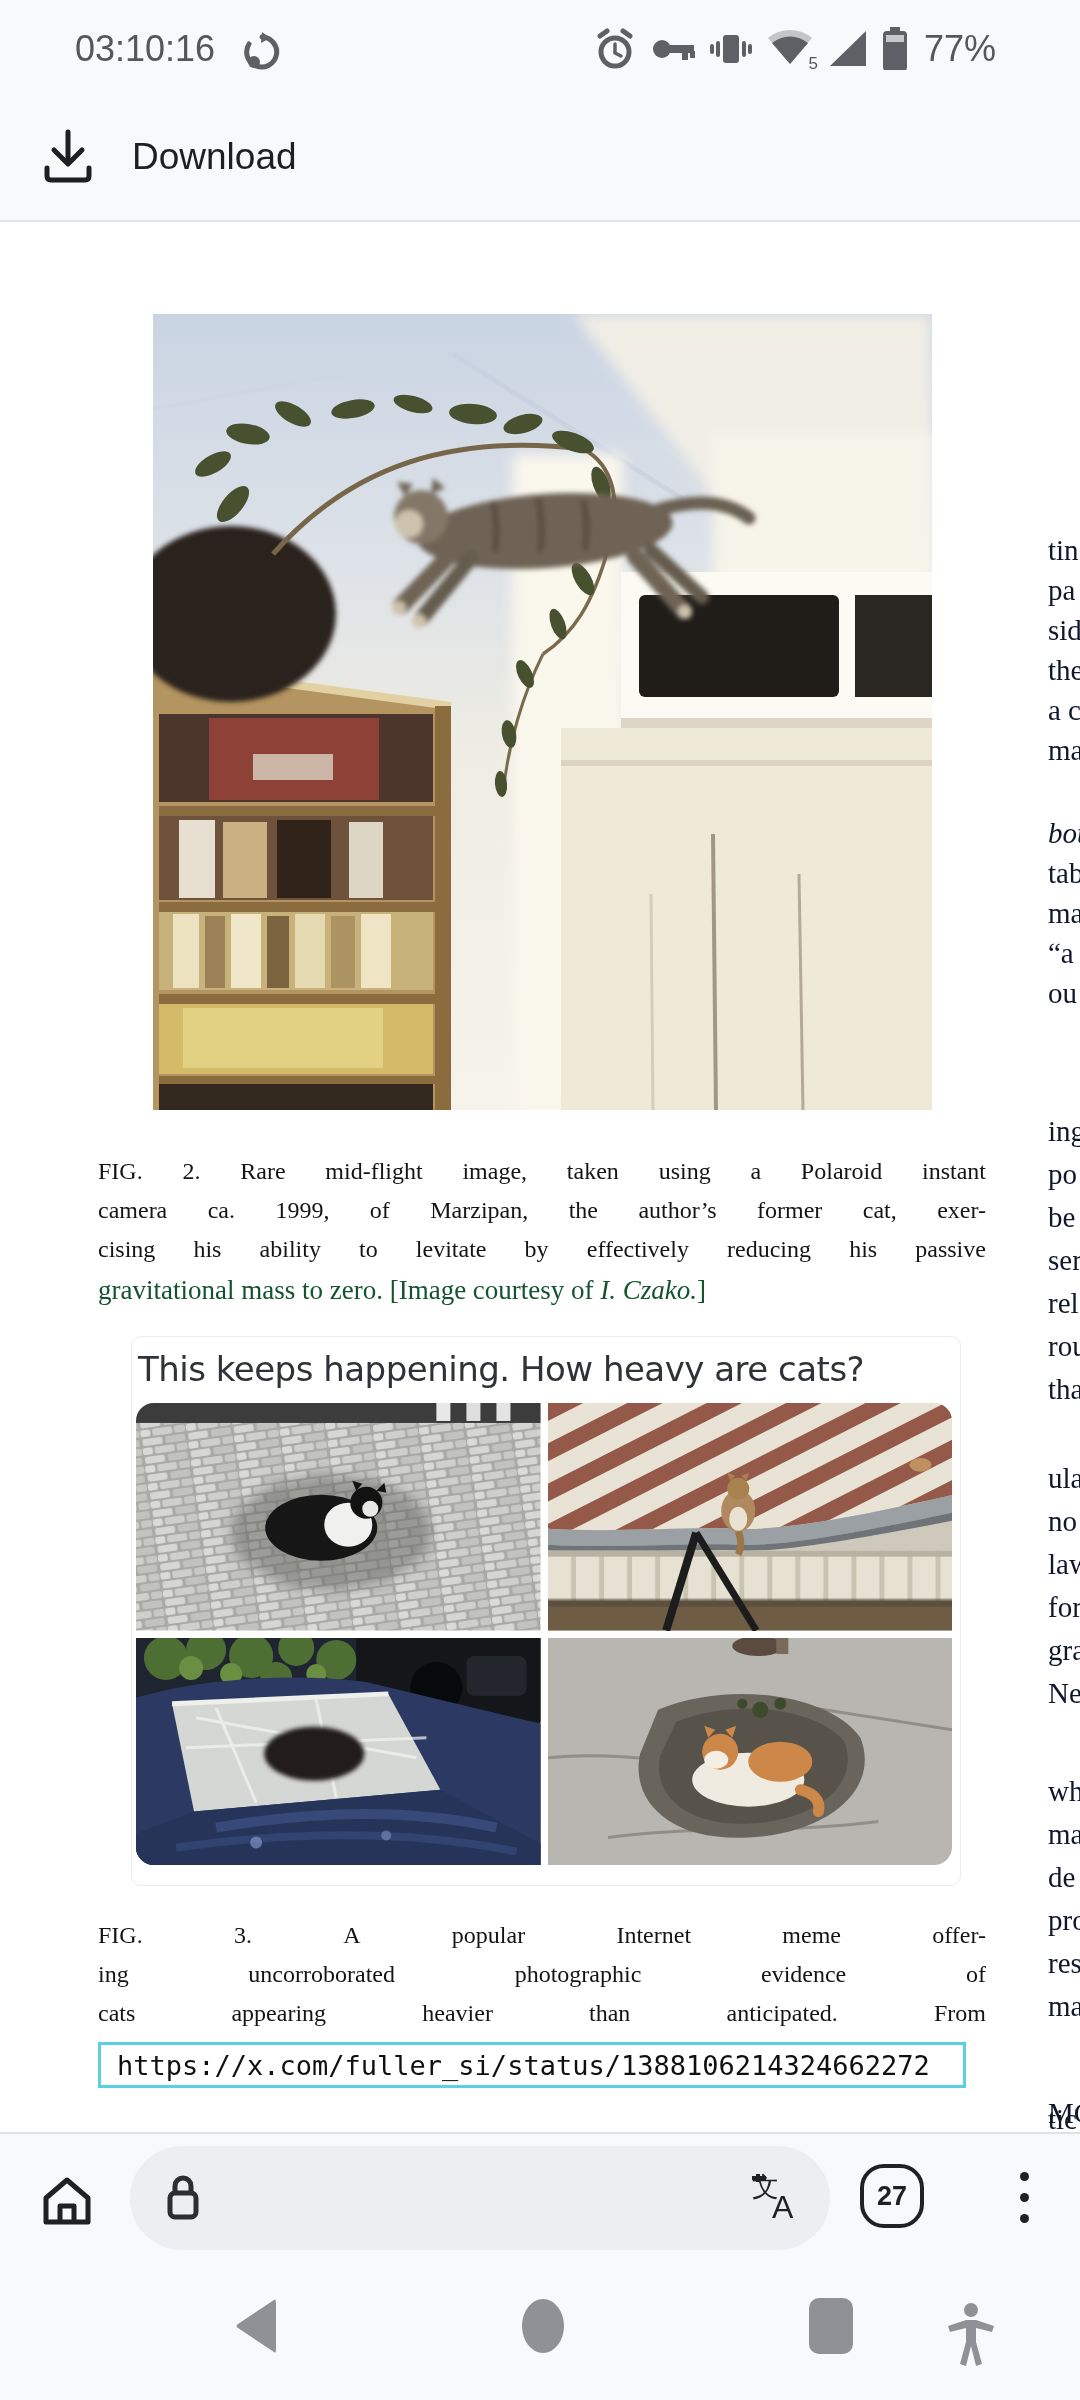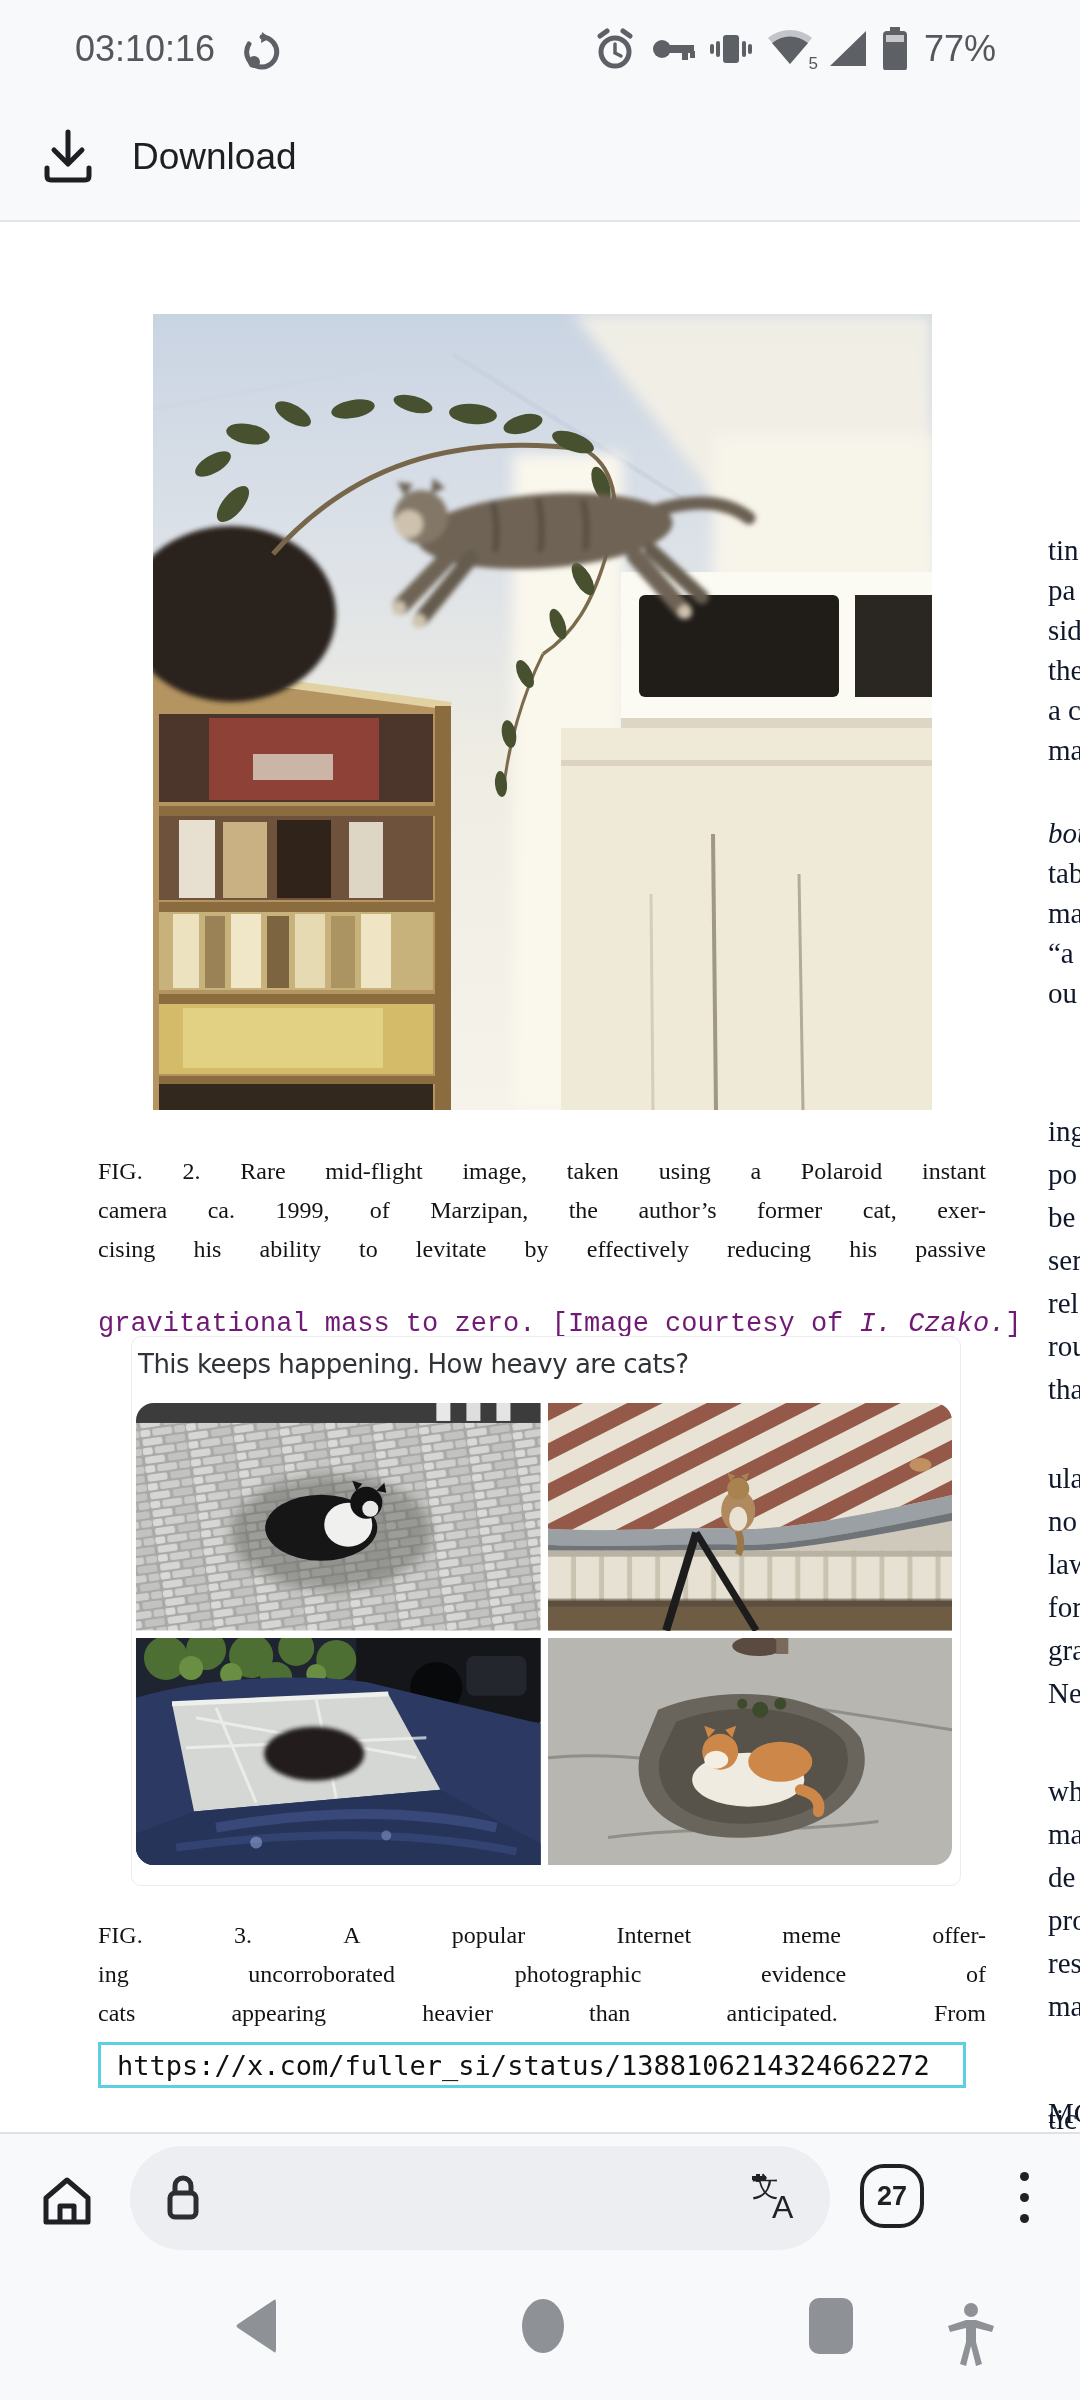--- a/index.html
+++ b/index.html
@@ -23,27 +23,27 @@
   .dl-label{font-size:37px;color:#1d1f23;}
 
   
   .pdf-area{position:absolute;left:0;top:222px;width:1080px;height:1910px;background:#ffffff;}
 
   .fig2-photo{position:absolute;left:153px;top:92px;width:779px;height:796px;overflow:hidden;}
   .caption{position:absolute;left:98px;width:888px;}
   .fig2-caption{top:936px;}
   .jline{display:flex;justify-content:space-between;height:39px;font-size:24px;
          font-family:"Liberation Serif",serif;color:#141414;white-space:nowrap;}
-  .cap-last{font-size:27px;height:39px;font-family:Liberation Mono, monospace;color:#701a75;white-space:nowrap;margin-top:34px;}
+  .cap-last{font-size:27px;height:39px;font-family:Liberation Serif, serif;color:#14532d;white-space:nowrap;}
   .cap-last .it{font-style:italic;}
 
   
   .tweet-card{position:absolute;left:131px;top:1114px;width:828px;height:548px;
               border:1px solid #ececec;border-radius:10px;background:#ffffff;}
-  .tweet-text{position:absolute;left:6px;top:12px;font-size:26px;color:#2f3337;
+  .tweet-text{position:absolute;left:6px;top:12px;font-size:34px;color:#2f3337;
               font-family:"DejaVu Sans",sans-serif;letter-spacing:-0.5px;}
   .tweet-grid{position:absolute;left:4px;top:66px;width:816px;height:462px;border-radius:18px;
               overflow:hidden;display:grid;grid-template-columns:1fr 1fr;grid-template-rows:1fr 1fr;
               gap:7px;background:#ffffff;}
   .cell{position:relative;overflow:hidden;}
   .cell svg{display:block;width:100%;height:100%;}
 
   
   .fig3-caption{top:1700px;}
   .fig3-caption .jline{height:39px;}

